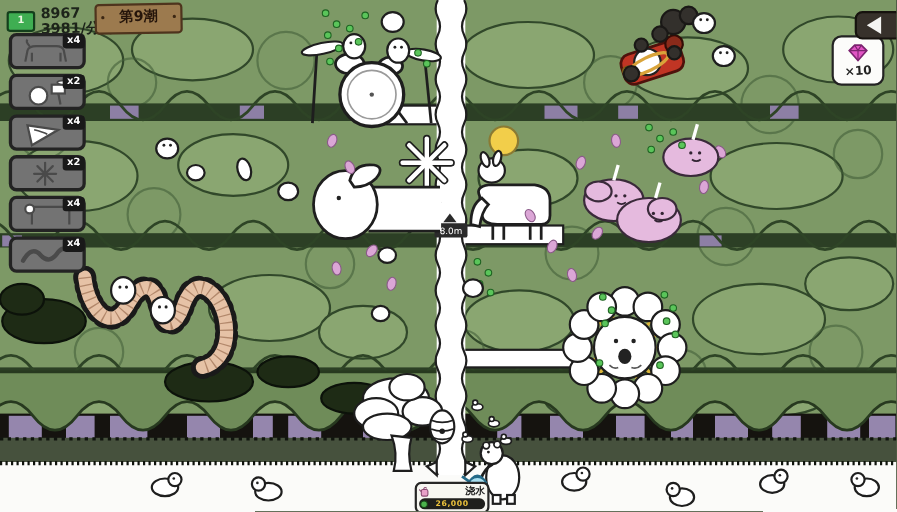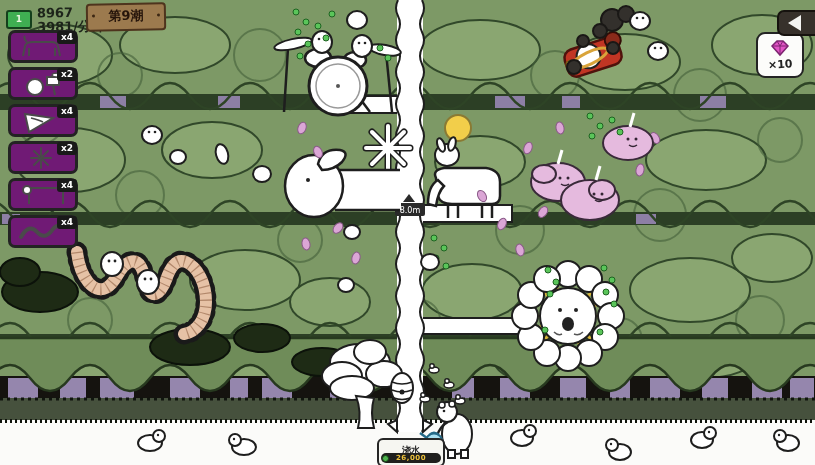--- a/index.html
+++ b/index.html
@@ -17,21 +17,21 @@
   
   .wave-sign{position:absolute;left:86px;top:3px;width:76px;height:24px;background:#9c7a4e;
              border:2px solid #4e341d;border-radius:4px;color:#26150b;font-weight:bold;
              font-size:13px;text-align:center;line-height:22px;transform:rotate(-1deg);z-index:30;}
   .wave-sign::before,.wave-sign::after{content:"";position:absolute;top:9px;width:3px;height:3px;
              border-radius:50%;background:#3c2713;}
   .wave-sign::before{left:4px;} .wave-sign::after{right:4px;}
 
   
   .sidebar{position:absolute;left:8px;top:30px;display:flex;flex-direction:column;gap:4px;z-index:30;}
-  .card{position:relative;width:70px;height:33px;background:#701a75;border:3px solid #232323;
+  .card{position:relative;width:70px;height:33px;background:#737373;border:3px solid #232323;
         border-radius:7px;box-sizing:border-box;}
   .card .doodle{position:absolute;left:2px;top:1px;}
   .badge{position:absolute;right:-2px;top:-2px;background:#191919;color:#fff;font-size:9px;
          font-weight:bold;padding:1px 4px;border-radius:3px;line-height:11px;}
 
   
   .back-btn{position:absolute;right:-6px;top:10px;width:44px;height:26px;background:#37312b;
             border:2px solid #16120e;border-radius:7px;display:flex;align-items:center;
             justify-content:flex-start;padding-left:9px;box-sizing:border-box;z-index:30;}
   .back-tri{width:0;height:0;border-top:8px solid transparent;border-bottom:8px solid transparent;
@@ -39,21 +39,21 @@
 
   
   .reward{position:absolute;left:756px;top:32px;width:44px;height:42px;background:#fcfcfa;
           border:2px solid #232323;border-radius:9px;display:flex;flex-direction:column;
           align-items:center;justify-content:center;z-index:29;}
   .reward-count{font-size:11px;font-weight:bold;color:#232323;transform:rotate(-4deg);margin-top:1px;}
 
   
   .action-panel{position:absolute;left:377px;top:438px;width:68px;background:#f6f6f1;
                 border:2px solid #262626;border-radius:6px;padding:1px 2px 2px 2px;box-sizing:border-box;z-index:25;}
-  .action-top{display:flex;align-items:center;justify-content:flex-start;gap:3px;height:11px;flex-direction:column;}
+  .action-top{display:flex;align-items:center;justify-content:space-between;gap:3px;height:11px;}
   .action-label{font-size:9px;font-weight:bold;color:#222;}
   .cost-bar{position:relative;margin-top:1px;height:10px;background:#1f1f1d;border-radius:5px;
             display:flex;align-items:center;justify-content:center;}
   .coin{position:absolute;left:1px;top:1.5px;width:7px;height:7px;border-radius:50%;
         background:#4db34d;border:1px solid #174417;box-sizing:border-box;}
   .cost-text{font-size:7px;font-weight:bold;color:#eec33c;letter-spacing:.5px;}
 </style>
 </head>
 <body>
 

